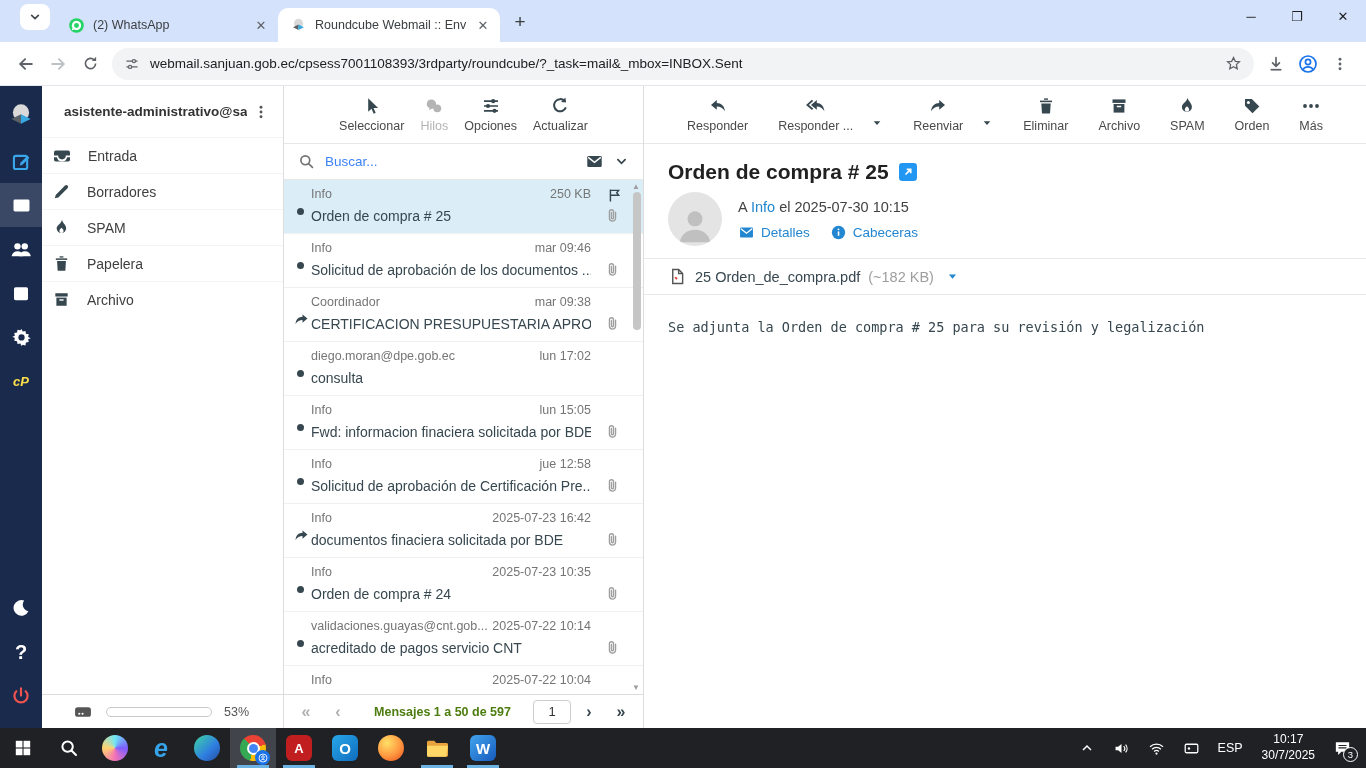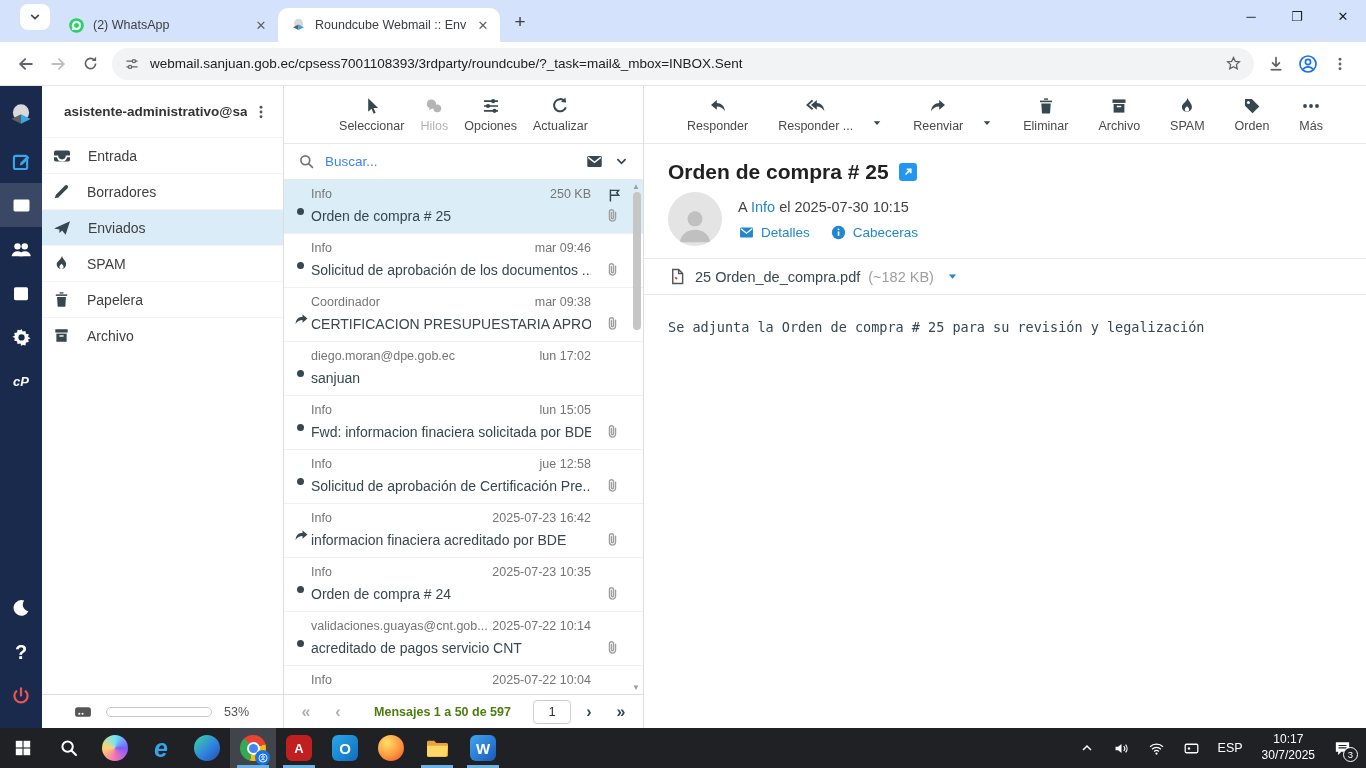--- a/index.html
+++ b/index.html
@@ -29,21 +29,21 @@
   
   .app { flex:1; display:flex; min-height:0; }
 
   
   .rail { width:42px; background:#1a2a4d; display:flex; flex-direction:column; align-items:center; padding:7px 0 10px; flex:none; }
   .rail-item { width:42px; height:44px; display:flex; align-items:center; justify-content:center; color:#fff; }
   .rail-item.logo { height:46px; }
   .rail-item.active { background:rgba(255,255,255,.14); }
   .rail-spacer { flex:1; }
   .c-compose { color:#38a6e8; }
-  .c-cpanel { color:#ffffff; font-weight:bold; font-size:13px; font-style:italic; }
+  .c-cpanel { color:#fde047; font-weight:bold; font-size:13px; font-style:italic; }
   .c-power { color:#ef5350; }
 
   
   .folders { width:242px; border-right:1px solid #ddd; display:flex; flex-direction:column; flex:none; background:#fff; }
   .account-header { height:51px; display:flex; align-items:center; padding:0 8px 0 22px; flex:none; }
   .account-name { flex:1; font-weight:bold; font-size:13.5px; color:#333; white-space:nowrap; overflow:hidden; }
   .kebab { color:#555; display:flex; padding:0 6px; }
   .folder-list { flex:1; }
   .folder-item { height:36px; display:flex; align-items:center; gap:16px; padding:0 10px; border-top:1px solid #f4f4f4; font-size:14px; color:#3f3f3f; }
   .folder-item.selected { background:#daecf7; }
@@ -481,30 +481,20 @@
             <span class="folder-icon">
 
               <svg width="19" height="19" fill="currentColor">
                 <use href="#i-pencil"></use>
               </svg>
 
             </span>
             <span>Borradores</span>
           </div>
 
-          <div class="folder-item selected">
-            <span class="folder-icon">
-
-              <svg width="20" height="20" fill="currentColor">
-                <use href="#i-plane"></use>
-              </svg>
-
-            </span>
-            <span>Enviados</span>
-          </div>
 
           <div class="folder-item">
             <span class="folder-icon">
 
               <svg width="19" height="19" fill="currentColor">
                 <use href="#i-flame"></use>
               </svg>
 
             </span>
             <span>SPAM</span>
@@ -643,21 +633,21 @@
                 <use href="#i-clip"></use>
               </svg>
             </span>
           </div>
 
           <div class="row">
             <div class="row-top">
               <span>diego.moran@dpe.gob.ec</span>
               <span>lun 17:02</span>
             </div>
-            <div class="row-subject">sanjuan</div>
+            <div class="row-subject">consulta</div>
             <span class="marker-dot"></span>
 
           </div>
 
           <div class="row">
             <div class="row-top">
               <span>Info</span>
               <span>lun 15:05</span>
             </div>
             <div class="row-subject">Fwd: informacion finaciera solicitada por BDE</div>
@@ -683,21 +673,21 @@
                 <use href="#i-clip"></use>
               </svg>
             </span>
           </div>
 
           <div class="row">
             <div class="row-top">
               <span>Info</span>
               <span>2025-07-23 16:42</span>
             </div>
-            <div class="row-subject">informacion finaciera acreditado por BDE</div>
+            <div class="row-subject">documentos finaciera solicitada por BDE</div>
 
             <span class="marker-fwd">
               <svg width="17" height="17" fill="currentColor">
                 <use href="#i-forward"></use>
               </svg>
             </span>
 
             <span class="row-clip">
               <svg width="17" height="17">
                 <use href="#i-clip"></use>

